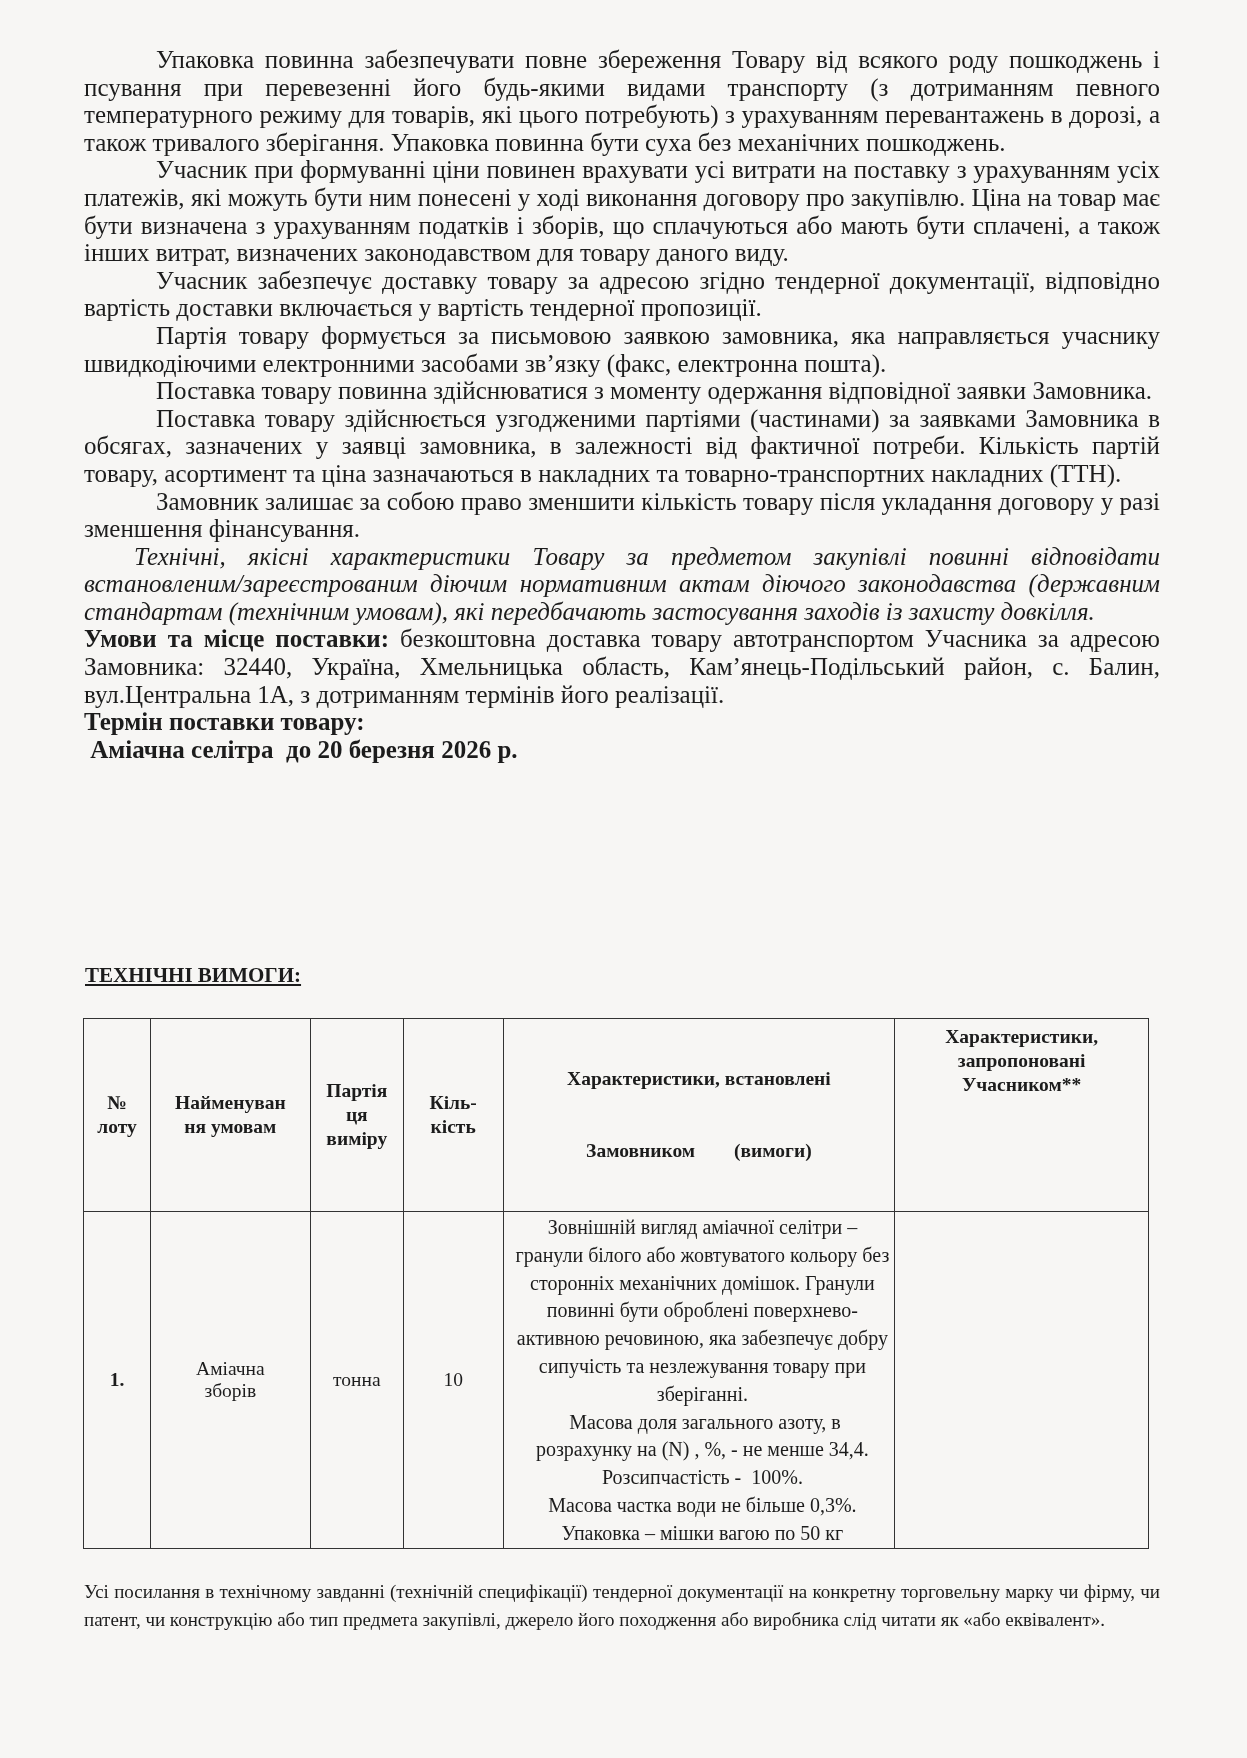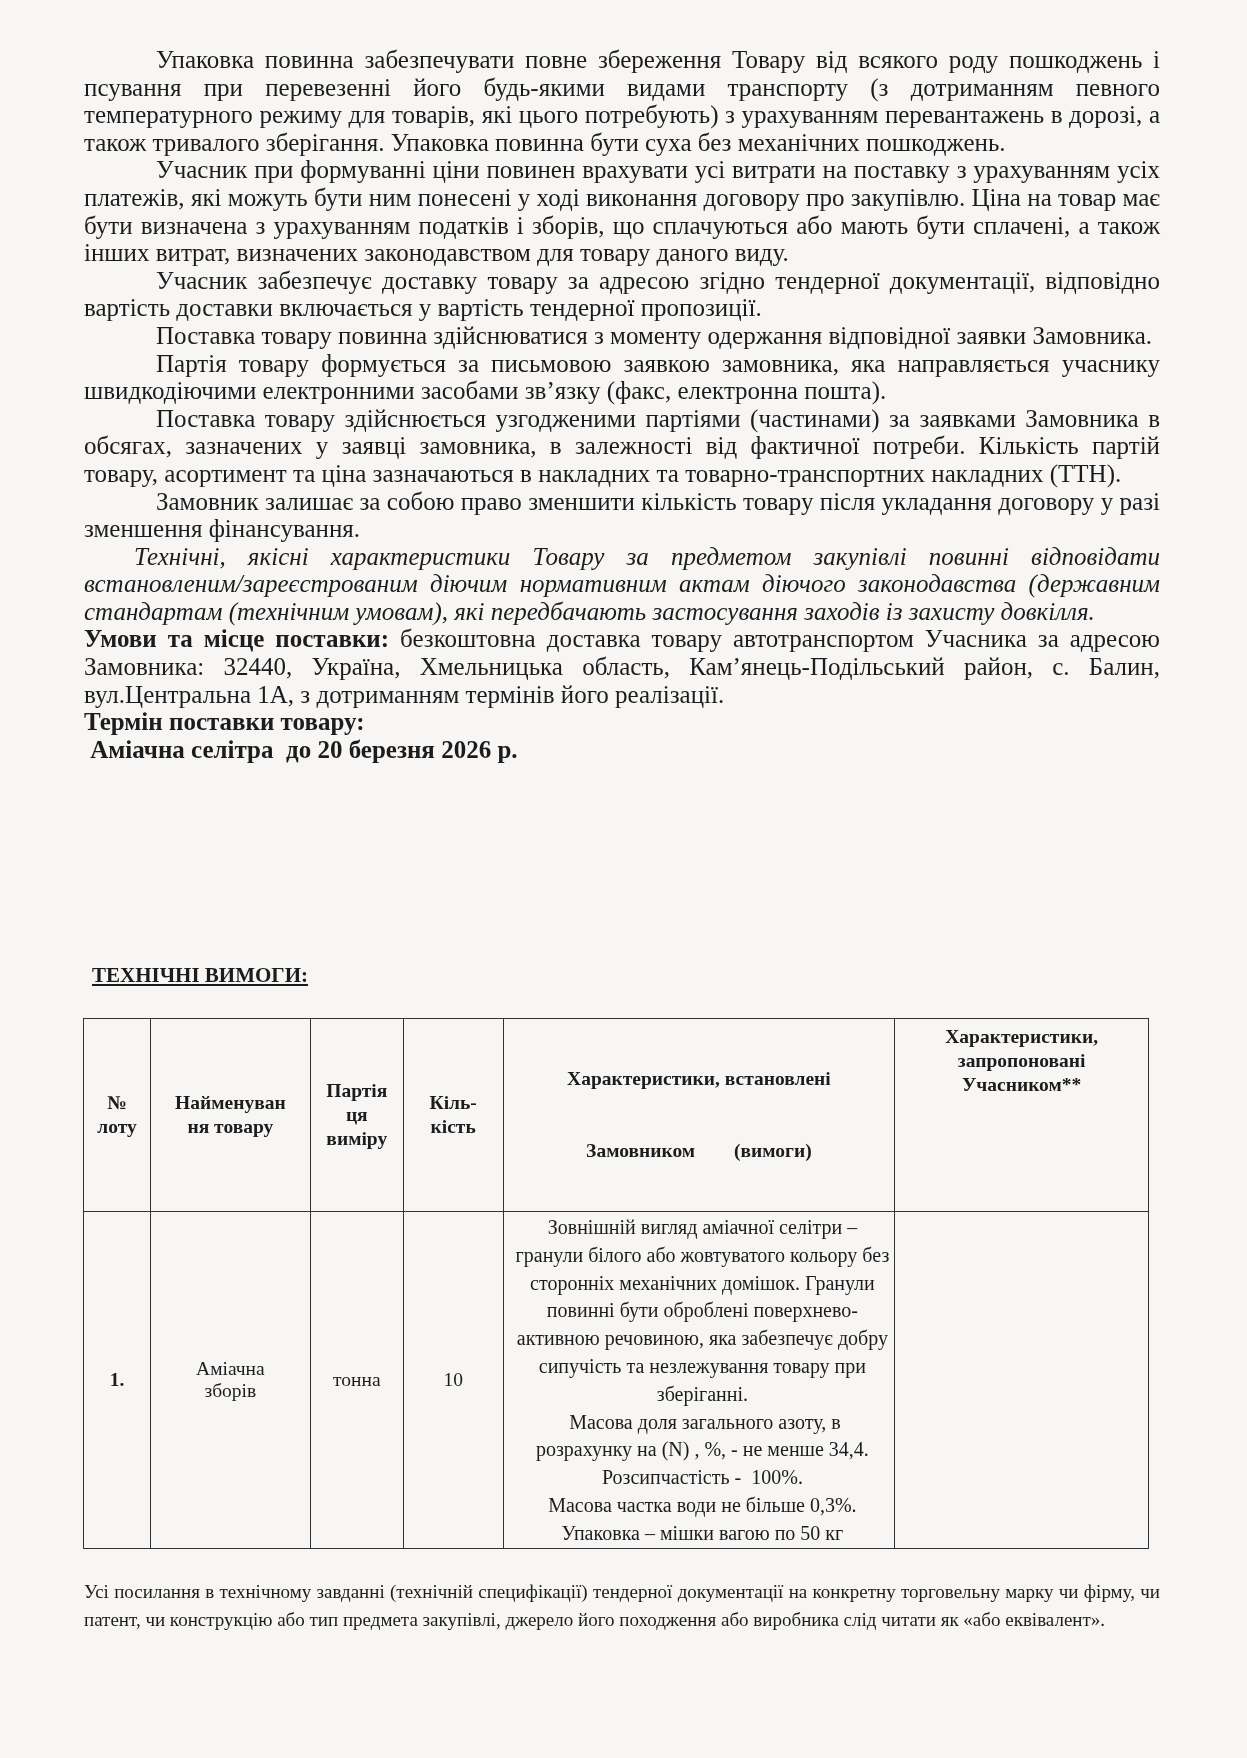--- a/index.html
+++ b/index.html
@@ -18,21 +18,21 @@
       font-size: 25px;
       line-height: 27.6px;
     }
     .para { margin: 0; text-align: justify; }
     .indent { text-indent: 72px; }
     .indent2 { text-indent: 50px; }
     .italic { font-style: italic; }
     .bold { font-weight: bold; }
     .section-title {
       position: absolute;
-      left: 92px; top: 963px;
+      left: 85px; top: 963px;
       font-size: 21px; font-weight: bold;
       text-decoration: underline;
       font-family: "Liberation Serif", serif;
     }
     table.spec {
       position: absolute;
       left: 83px; top: 1018px;
       width: 1066px;
       border-collapse: collapse;
       font-size: 19.5px;
@@ -65,22 +65,22 @@
     }
     .sub { display: block; text-align: center; }
   </style>
 </head>
 <body>
 
 <div class="page">
   <p class="para indent">Упаковка повинна забезпечувати повне збереження Товару від всякого роду пошкоджень і псування при перевезенні його будь-якими видами транспорту (з дотриманням певного температурного режиму для товарів, які цього потребують) з урахуванням перевантажень в дорозі, а також тривалого зберігання. Упаковка повинна бути суха без механічних пошкоджень.</p>
   <p class="para indent">Учасник при формуванні ціни повинен врахувати усі витрати на поставку з урахуванням усіх платежів, які можуть бути ним понесені у ході виконання договору про закупівлю. Ціна на товар має бути визначена з урахуванням податків і зборів, що сплачуються або мають бути сплачені, а також інших витрат, визначених законодавством для товару даного виду.</p>
   <p class="para indent">Учасник забезпечує доставку товару за адресою згідно тендерної документації, відповідно вартість доставки включається у вартість тендерної пропозиції.</p>
+  <p class="para indent">Партія товару формується за письмовою заявкою замовника, яка направляється учаснику швидкодіючими електронними засобами зв’язку (факс, електронна пошта).</p>
   <p class="para indent">Поставка товару  повинна здійснюватися з моменту одержання відповідної заявки Замовника.</p>
-  <p class="para indent">Партія товару формується за письмовою заявкою замовника, яка направляється учаснику швидкодіючими електронними засобами зв’язку (факс, електронна пошта).</p>
   <p class="para indent">Поставка товару здійснюється узгодженими партіями (частинами) за заявками Замовника в обсягах, зазначених у заявці замовника, в залежності від фактичної потреби. Кількість партій товару, асортимент та ціна зазначаються в накладних та товарно-транспортних накладних (ТТН).</p>
   <p class="para indent">Замовник залишає за собою право зменшити кількість товару після укладання  договору у разі зменшення фінансування.</p>
   <p class="para indent2 italic">Технічні, якісні характеристики Товару за предметом закупівлі повинні відповідати встановленим/зареєстрованим діючим нормативним актам діючого законодавства (державним стандартам (технічним умовам), які передбачають застосування заходів із захисту довкілля.</p>
   <p class="para"><span class="bold">Умови та місце поставки:</span><span> безкоштовна доставка товару автотранспортом Учасника за адресою Замовника: 32440, Україна, Хмельницька область, Кам’янець-Подільський район, с. Балин, вул.Центральна 1А, з дотриманням термінів його реалізації.</span></p>
   <p class="para bold">Термін поставки товару:</p>
   <p class="para bold" style="white-space:pre;"> Аміачна селітра  до 20 березня 2026 р.</p>
 </div>
 
 <div class="section-title">ТЕХНІЧНІ ВИМОГИ:</div>
 
@@ -94,21 +94,21 @@
     <col style="width:254px">
   </colgroup>
   <thead>
     <tr>
       <th>
         <span class="sub">№</span>
         <span class="sub">лоту</span>
       </th>
       <th>
         <span class="sub">Найменуван</span>
-        <span class="sub">ня товару</span>
+        <span class="sub">ня умовам</span>
       </th>
       <th>
         <span class="sub">Партія</span>
         <span class="sub">ця</span>
         <span class="sub">виміру</span>
       </th>
       <th>
         <span class="sub">Кіль-</span>
         <span class="sub">кість</span>
       </th>

